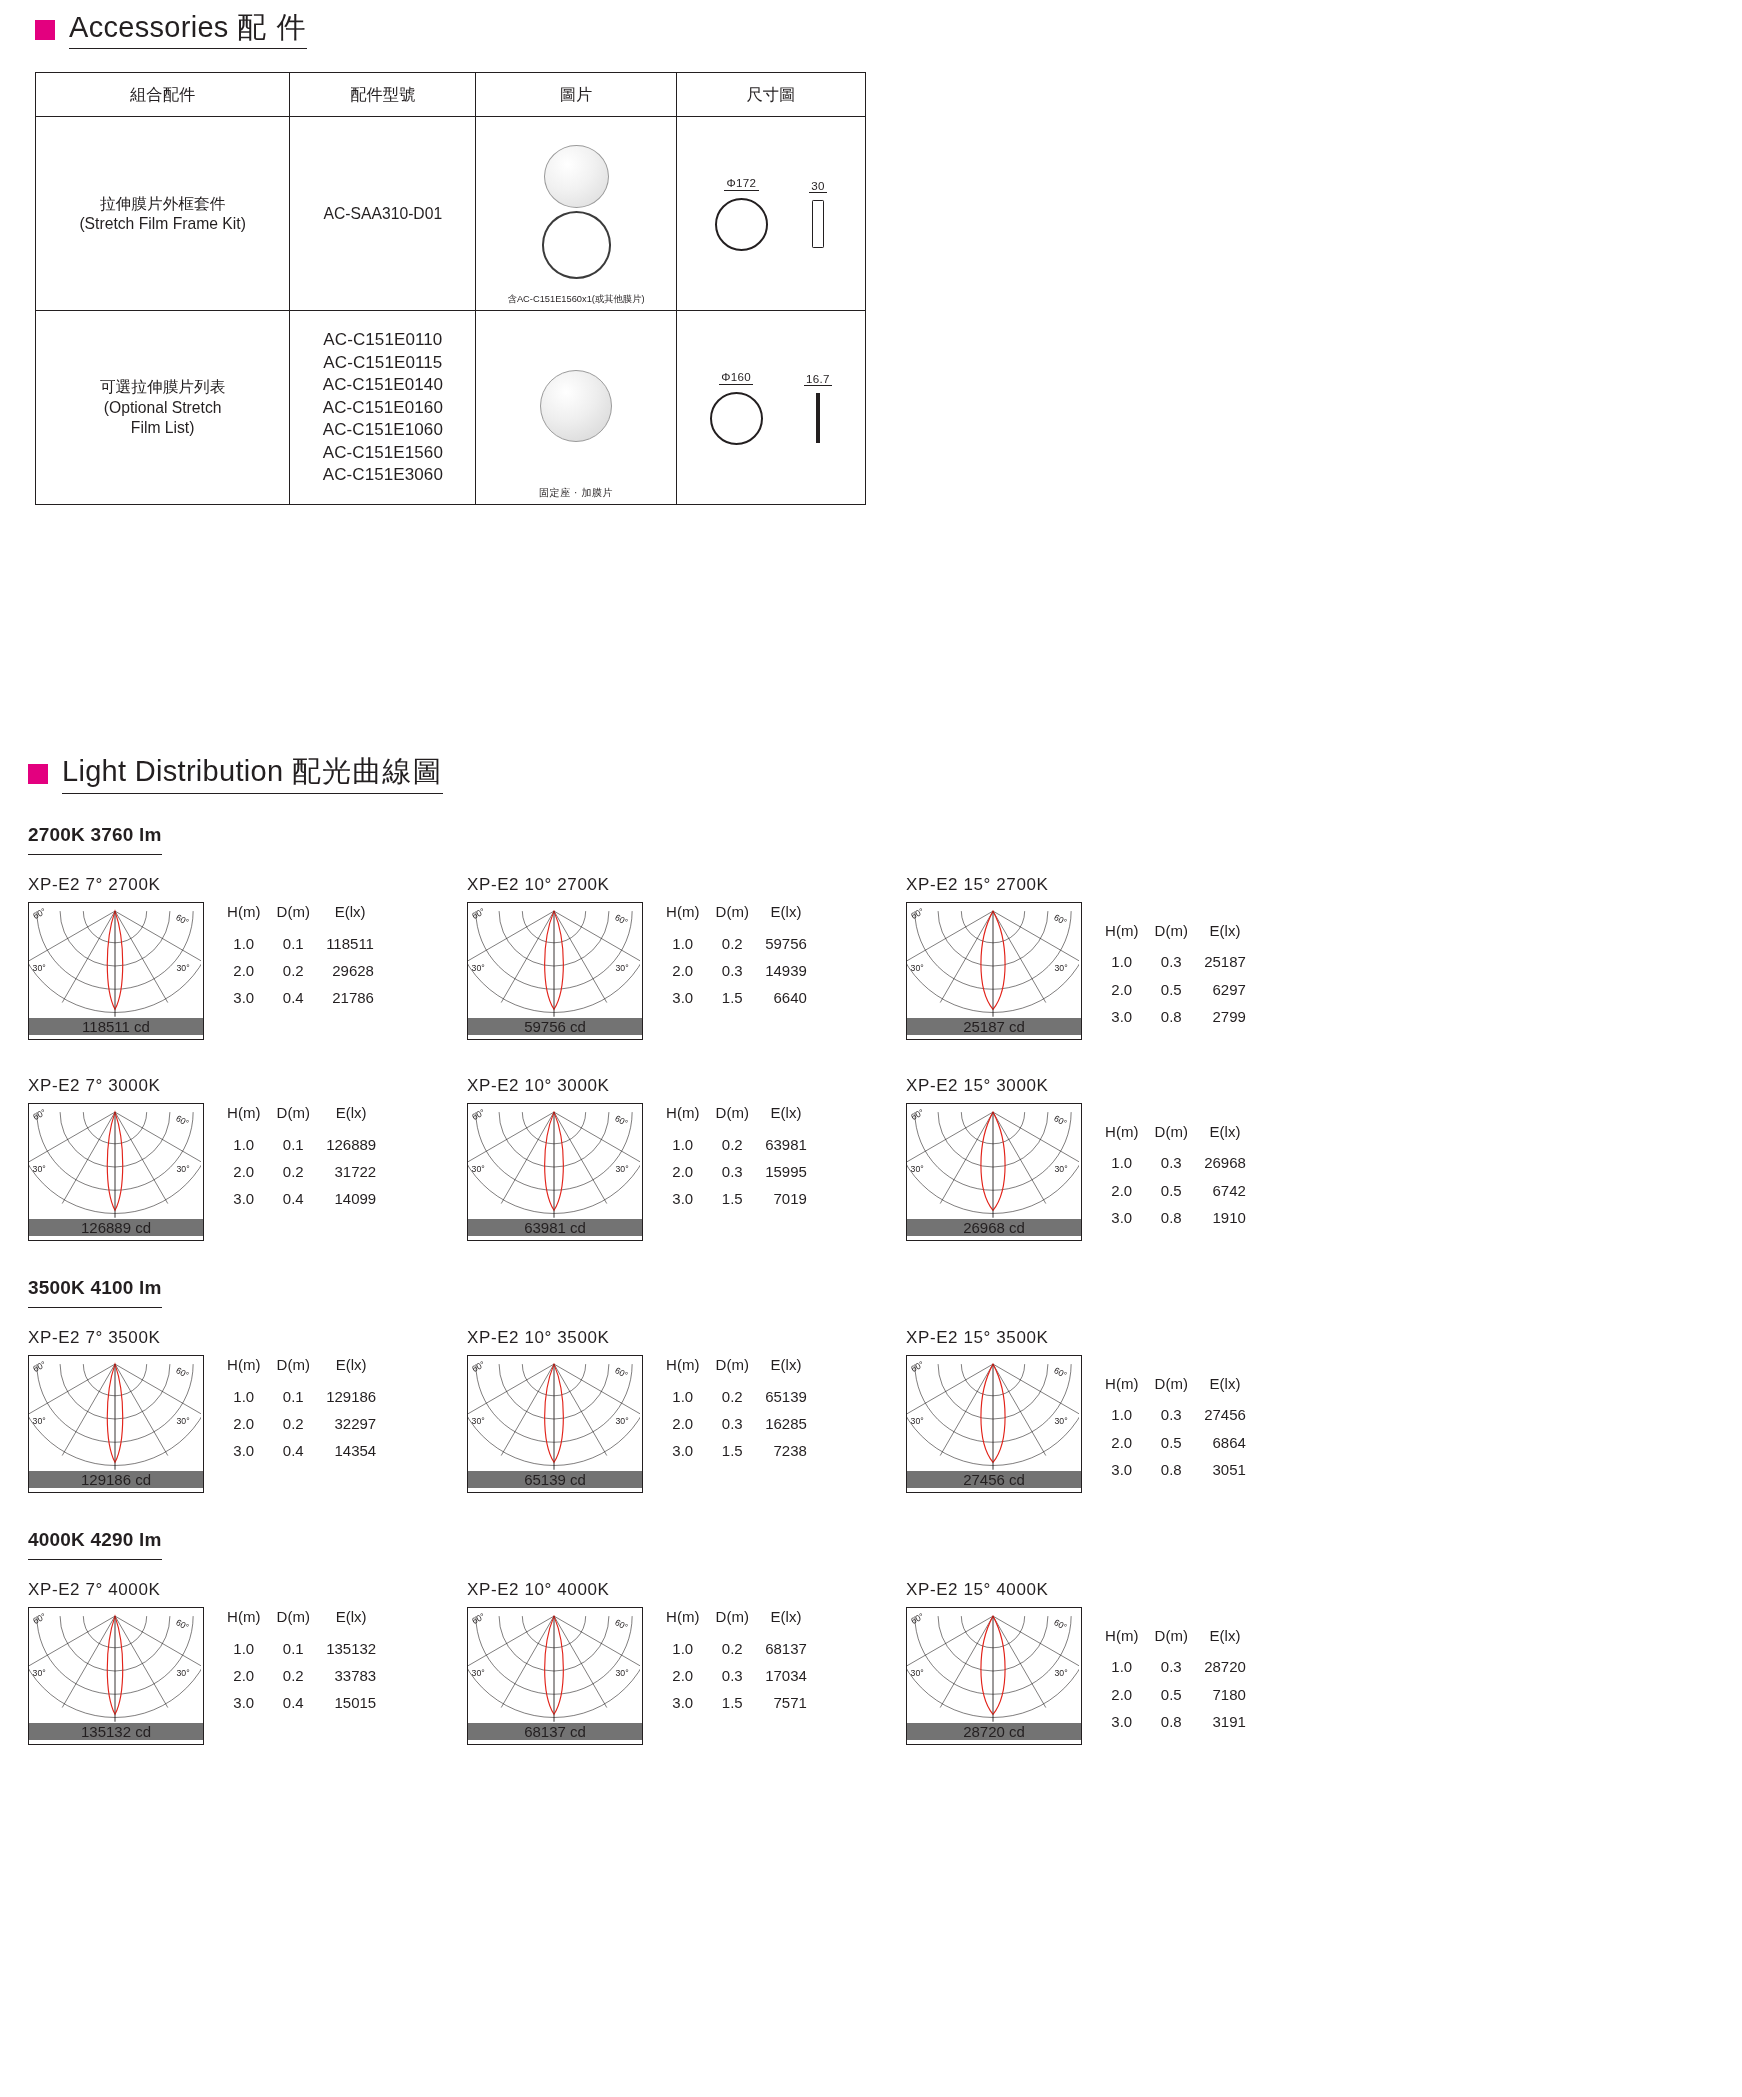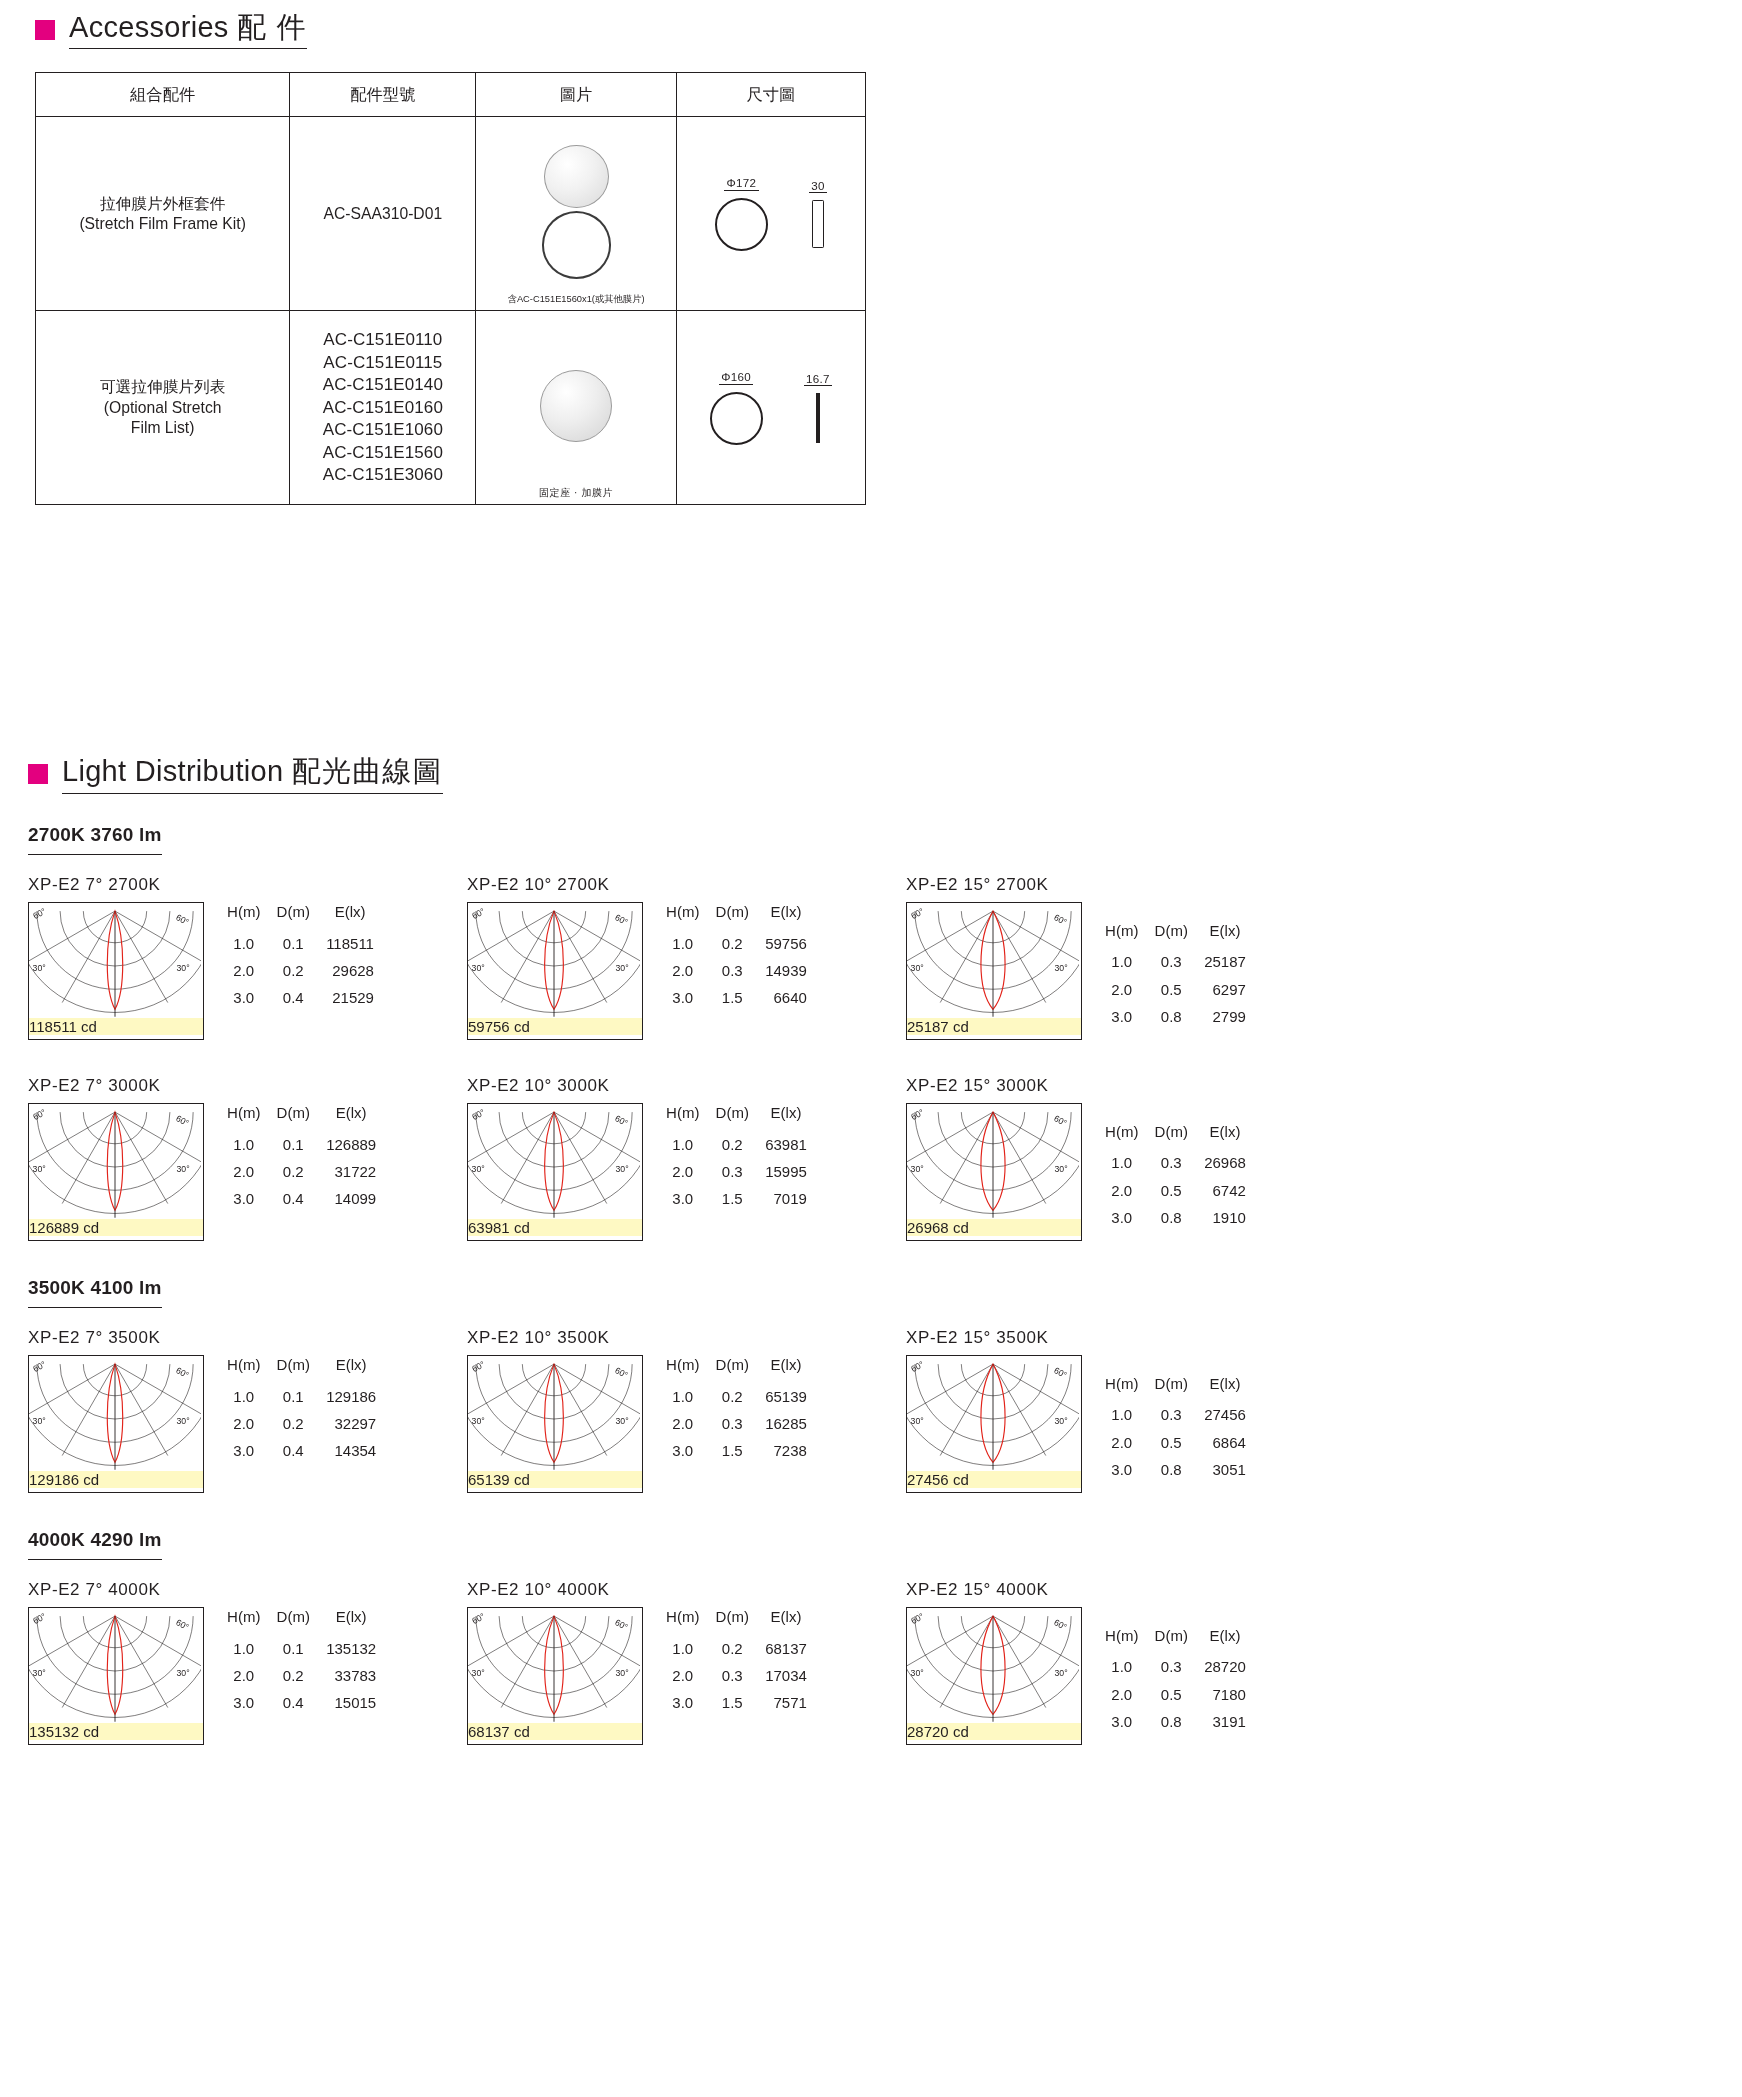--- a/index.html
+++ b/index.html
@@ -205,23 +205,23 @@
     height: 136px;
     border: 1.2px solid #231f20;
     background: #fff;
     flex: 0 0 auto;
   }
   .polar-box svg { display: block; }
   .cd-text {
     position: absolute;
     bottom: 3.5px;
     left: 0; right: 0;
-    text-align: left;
+    text-align: center;
     font-size: 15px;
-    background: #fef9c3;
+    background: #737373;
   }
   .table-mini {
     font-size: 15px;
     border-collapse: collapse;
     margin-top: 1.2px;
   }
   .table-mini th {
     font-weight: normal;
     padding: 0 8.1px 9.3px 8.1px;
     text-align: center;
@@ -384,21 +384,21 @@
                       <td class="num">118511</td>
                     </tr>
                     <tr>
                       <td>2.0</td>
                       <td>0.2</td>
                       <td class="num">29628</td>
                     </tr>
                     <tr>
                       <td>3.0</td>
                       <td>0.4</td>
-                      <td class="num">21529</td>
+                      <td class="num">21786</td>
                     </tr>
                   </tbody>
                 </table>
               </div>
             </div>
             <div class="cell">
               <div class="cell-title">XP-E2  10°  2700K</div>
               <div class="cell-body">
                 <div class="polar-box">
                   <svg width="172" height="134" viewBox="0 0 296 231">

